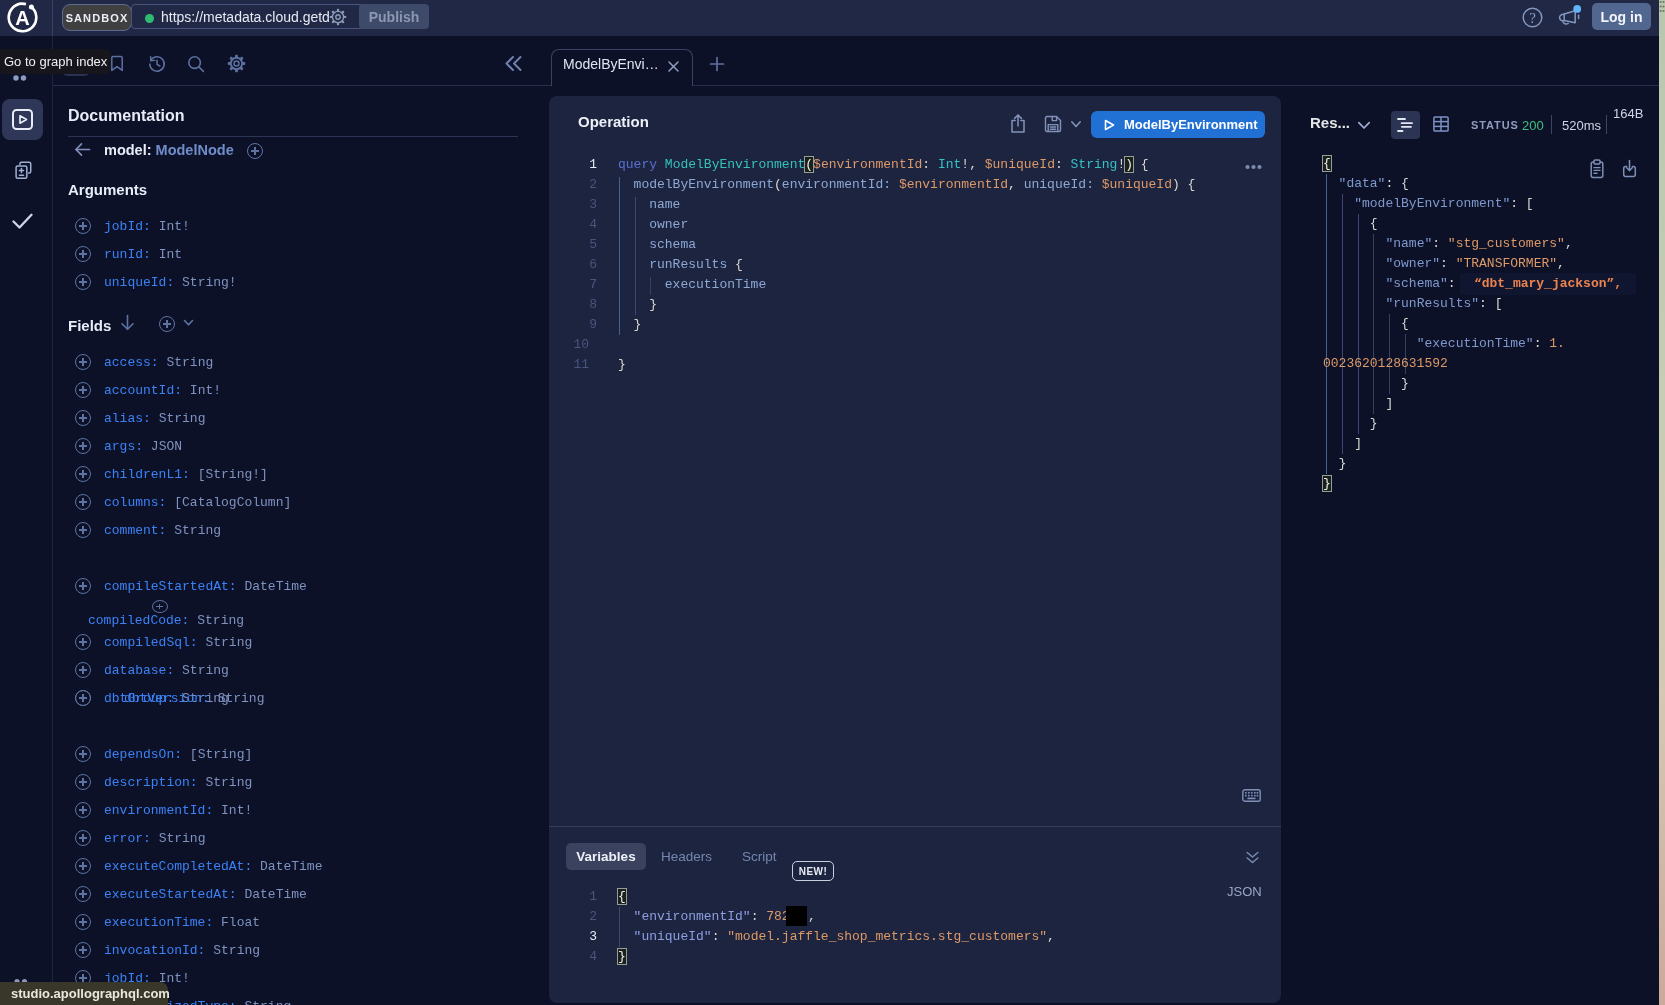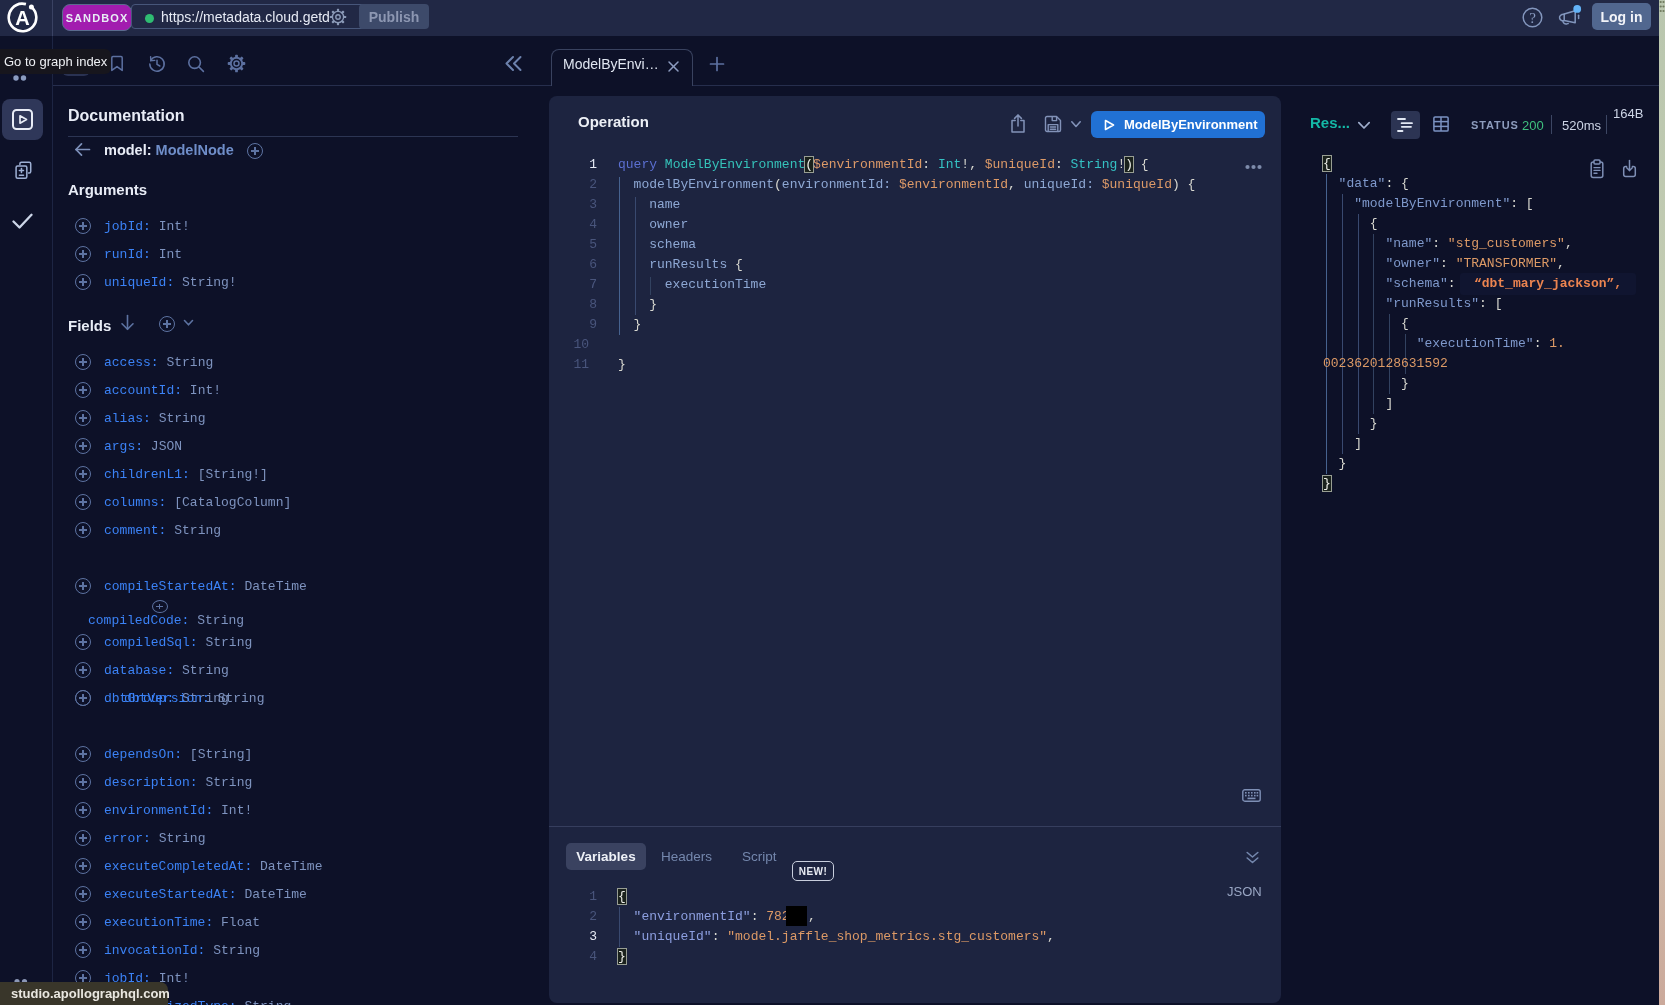--- a/index.html
+++ b/index.html
@@ -37,21 +37,21 @@
   <div class="abs" style="left:52px;top:0;width:1px;height:36px;background:#3a4263;"></div>
   <div id="logo" class="abs" style="left:6px;top:1px;">
     <svg width="33" height="33" viewBox="0 0 33 33">
       <g transform="rotate(-50 16.5 16.5)">
         <circle cx="16.5" cy="16.5" r="13.8" fill="none" stroke="#fff" stroke-width="2.6" stroke-dasharray="80 20"></circle>
       </g>
       <circle cx="25.4" cy="5.9" r="2.5" fill="#fff"></circle>
       <text x="16.5" y="23.5" text-anchor="middle" font-family="Liberation Sans,sans-serif" font-size="20" font-weight="bold" fill="#fff">A</text>
     </svg>
   </div>
-  <div class="abs" style="left:62px;top:4px;width:68px;height:25px;background:#a21caf;border:1px solid #5b6b8e;border-radius:8px;color:#e8ecf5;font-size:11px;font-weight:bold;letter-spacing:1.1px;display:flex;align-items:center;justify-content:center;">SANDBOX</div>
+  <div class="abs" style="left:62px;top:4px;width:68px;height:25px;background:#404040;border:1px solid #5b6b8e;border-radius:8px;color:#e8ecf5;font-size:11px;font-weight:bold;letter-spacing:1.1px;display:flex;align-items:center;justify-content:center;">SANDBOX</div>
   <div class="abs" style="left:131px;top:4px;width:255px;height:25px;border:1px solid #47567a;border-radius:4px;box-sizing:border-box;overflow:hidden;">
     <div class="abs" style="left:13px;top:9px;width:9px;height:9px;border-radius:50%;background:#2fbc72;"></div>
     <div class="abs" style="left:29px;top:4px;width:170px;overflow:hidden;color:#e6eaf4;font-size:14px;white-space:nowrap;">https://metadata.cloud.getd</div>
     <div id="gear-url" class="abs" style="left:197px;top:3px;">
       <svg width="18" height="18" viewBox="0 0 18 18">
         <g fill="none" stroke="#8b9ab8" stroke-width="1.4">
           <circle cx="9" cy="9" r="5.6"></circle>
           <circle cx="9" cy="9" r="2.2"></circle>
         </g>
         <g fill="#8b9ab8">
@@ -428,21 +428,21 @@
     <div class="guide" style="left:619px;top:907px;height:40px;background:#39496f;"></div>
     <div class="cline" style="left:618px;top:887px;"><span class="w brk">{</span></div>
     <div class="cline" style="left:618px;top:907px;"><span class="w">  </span><span class="vk">"environmentId"</span><span class="w">: </span><span class="num">782</span></div>
     <div class="abs" style="left:786px;top:906px;width:21px;height:20px;background:#000;"></div>
     <div class="cline" style="left:808px;top:907px;"><span class="w">,</span></div>
     <div class="cline" style="left:618px;top:927px;"><span class="w">  </span><span class="vk">"uniqueId"</span><span class="w">: </span><span class="num">"model.jaffle_shop_metrics.stg_customers"</span><span class="w">,</span></div>
     <div class="cline" style="left:618px;top:947px;"><span class="w brk">}</span></div>
   </div>
 
   <div id="response">
-    <div class="abs" style="left:1310px;top:114px;font-size:15px;font-weight:bold;color:#14b8a6;">Res...</div>
+    <div class="abs" style="left:1310px;top:114px;font-size:15px;font-weight:bold;color:#e5e5e5;">Res...</div>
     <div id="resp-icons" class="abs" style="left:0;top:0;">
       <svg class="abs" style="left:1357px;top:121px;" width="14" height="9" viewBox="0 0 14 9">
         <path d="M1.8 1.6 L7 7 L12.2 1.6" fill="none" stroke="#9fadcc" stroke-width="1.7" stroke-linecap="round" stroke-linejoin="round"></path>
       </svg>
     </div>
     <div class="abs" style="left:1391px;top:111px;width:29px;height:28px;background:#2c3453;border-radius:4px;"></div>
     <div id="resp-btns" class="abs" style="left:0;top:0;">
 
       <svg class="abs" style="left:1396px;top:117px;" width="18" height="16" viewBox="0 0 18 16">
         <g stroke="#e2e8f4" stroke-width="1.8" stroke-linecap="round">

